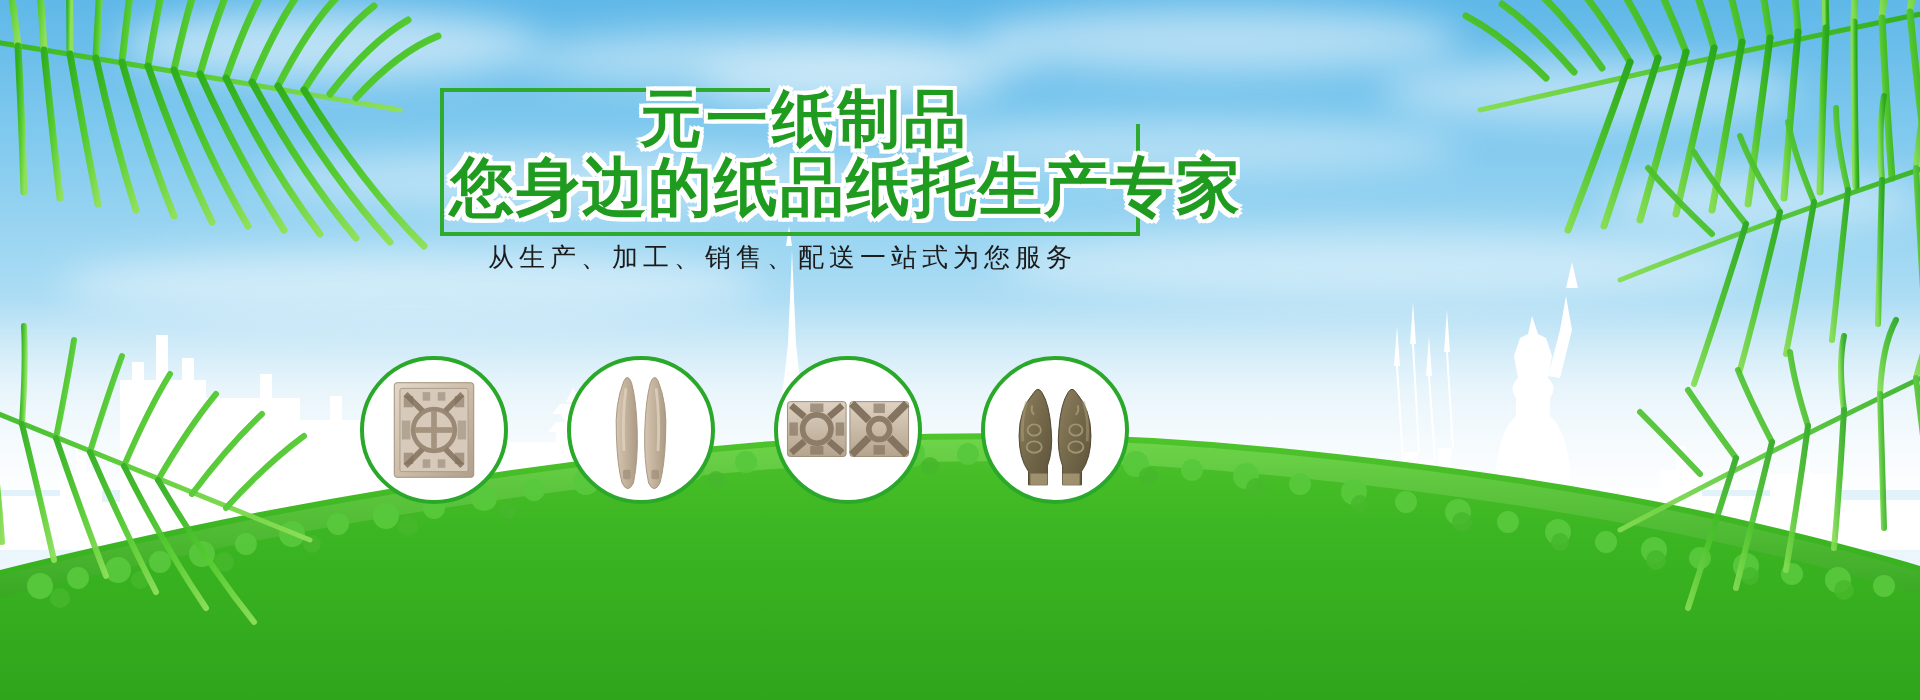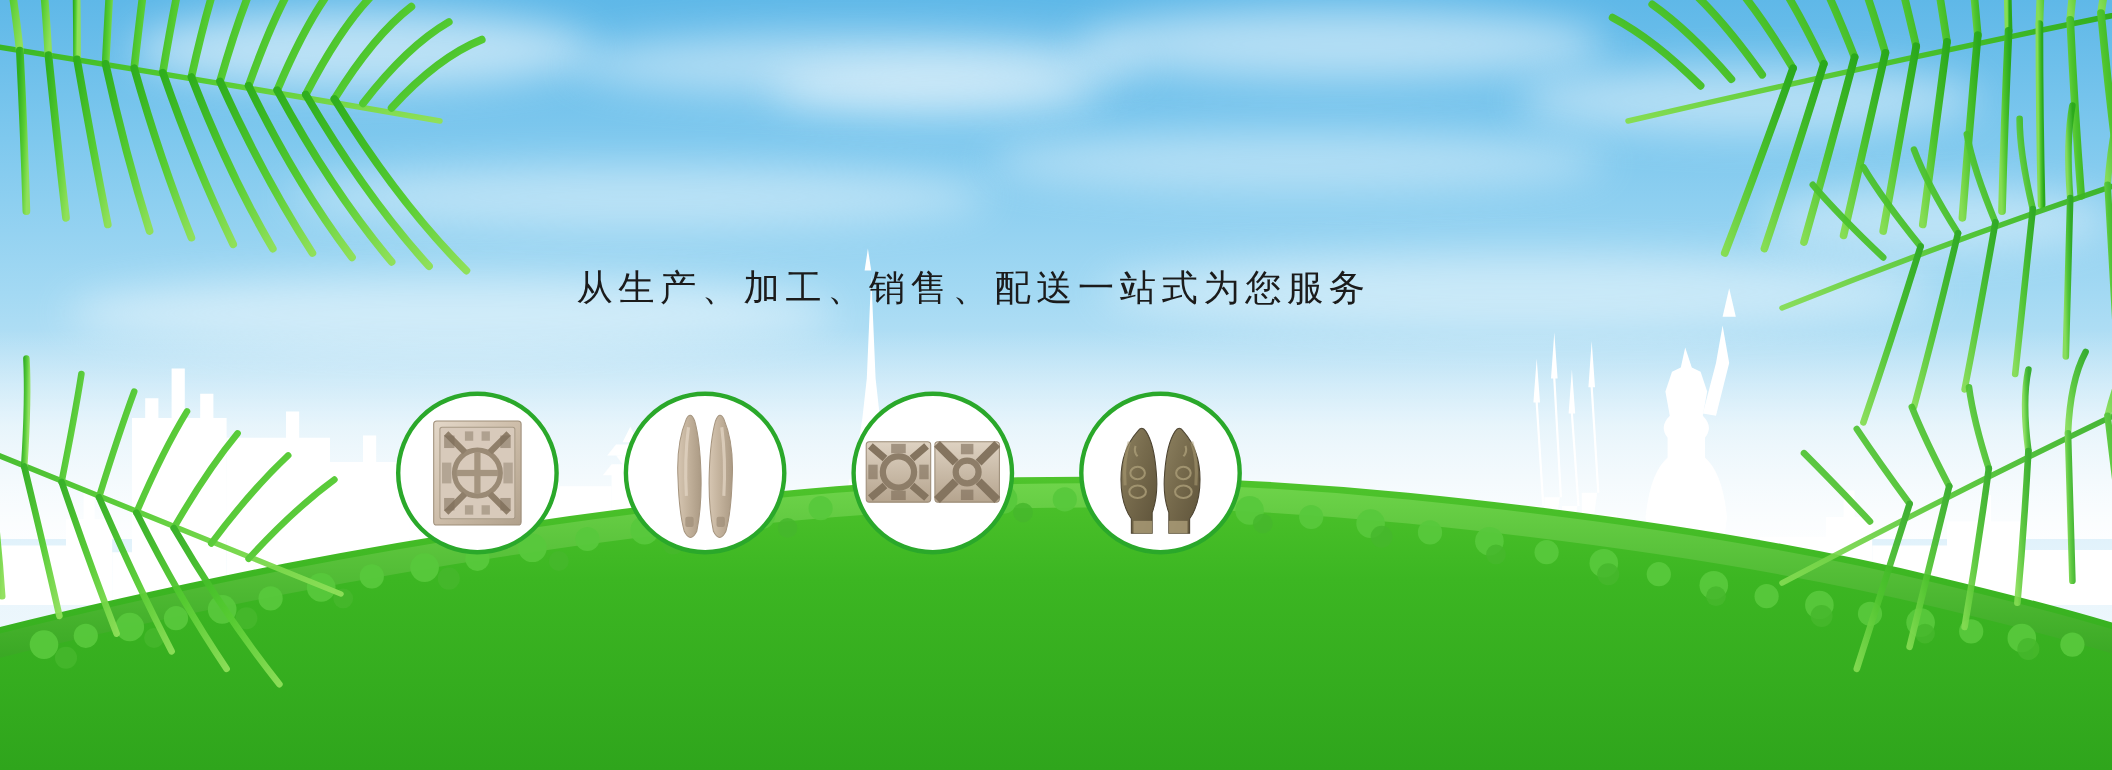--- a/index.html
+++ b/index.html
@@ -66,23 +66,22 @@
     position:absolute;left:10px;top:58px;width:690px;
     font-size:64px;font-weight:bold;color:#1f9b1f;letter-spacing:2px;
     line-height:82px;white-space:nowrap;
     text-shadow:
       -3px -3px 0 #fff, 3px -3px 0 #fff, -3px 3px 0 #fff, 3px 3px 0 #fff,
       0 -4px 0 #fff, 0 4px 0 #fff, -4px 0 0 #fff, 4px 0 0 #fff,
       -4px -4px 0 #fff, 4px -4px 0 #fff, -4px 4px 0 #fff, 4px 4px 0 #fff;
   }
   .tagline{
     position:absolute;left:488px;top:240px;width:1000px;
-    font-size:33px;color:#1b1b1b;letter-spacing:5px;white-space:nowrap;
+    font-size:26px;color:#1b1b1b;letter-spacing:5px;white-space:nowrap;
     font-family:"Liberation Serif","DejaVu Serif",serif;
-    margin-left:36px;
   }
 
   
   .circles{position:absolute;left:0;top:352px;width:1920px;height:180px;}
   .circle{
     position:absolute;width:148px;height:148px;border-radius:50%;
     background:#ffffff;border:4px solid #2aa82a;
     box-sizing:border-box;overflow:hidden;
   }
   .c1{left:360px;top:4px;}
@@ -447,20 +446,27 @@
           <path d="M320 64 Q322 134 324 198"></path>
             <path d="M284 80 Q280 152 274 218"></path>
           <path d="M248 96 Q238 170 226 240"></path>
             <path d="M212 112 Q194 186 176 258"></path>
           <path d="M176 128 Q152 202 128 278"></path>
         </g>
       </g>
     </svg>
   </div>
 
+  <div class="headline-wrap">
+    <div class="frame"></div>
+    <div class="frame-top"></div>
+    <div class="frame-right"></div>
+    <div class="line1">元一纸制品</div>
+    <div class="line2">您身边的纸品纸托生产专家</div>
+  </div>
 
   <div class="tagline">从生产、加工、销售、配送一站式为您服务</div>
 
   <div class="circles">
 
     <div class="circle c1">
       <div class="prod">
         <svg viewBox="0 0 148 148">
           <defs>
             <linearGradient id="pulpA" x1="0" y1="0" x2="1" y2="1">

